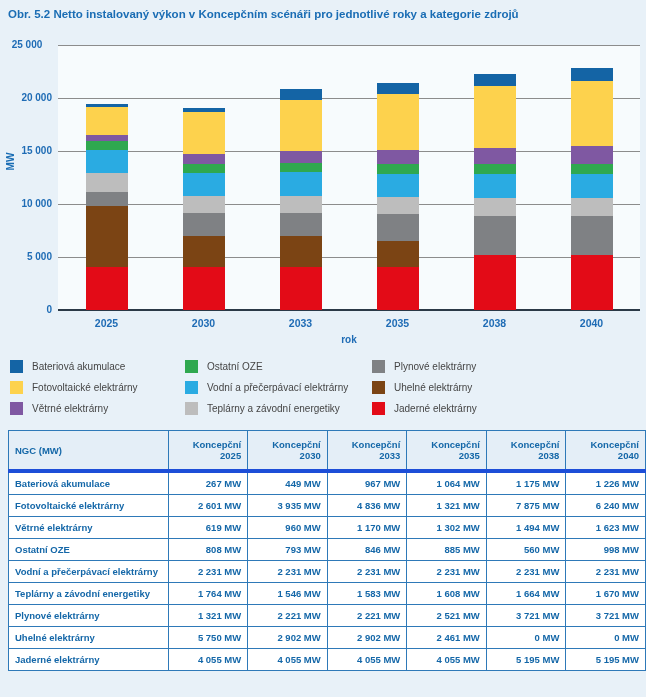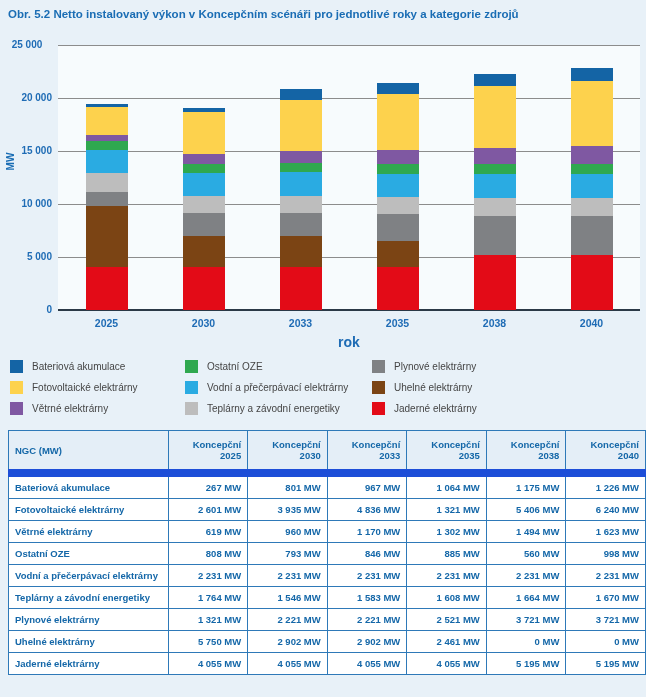--- a/index.html
+++ b/index.html
@@ -19,21 +19,21 @@
   .gridline{position:absolute;left:0;width:100%;height:1px;background:#8c8c8c;}
   .gridline.axis-line{height:2px;background:#2b3947;}
   .ytick{position:absolute;left:-56px;width:50px;text-align:right;
     font-size:10px;font-weight:bold;color:#1f6cb5;}
   .bar{position:absolute;bottom:0;display:flex;flex-direction:column-reverse;}
   .seg{width:100%;}
   .xtick{position:absolute;text-align:center;font-size:10.5px;font-weight:bold;color:#1f6cb5;}
   .y-axis-title{position:absolute;left:2px;top:120px;font-size:10px;font-weight:bold;
     transform:rotate(-90deg);transform-origin:center;}
   .x-axis-title{position:absolute;left:58px;top:298px;width:582px;text-align:center;
-    font-size:14px;font-weight:bold;color:#1f6cb5;}
+    font-size:10px;font-weight:bold;color:#1f6cb5;}
   
   .legend{
     position:absolute;left:10px;top:356px;width:628px;
     display:grid;grid-template-columns:175px 187px auto;
     grid-template-rows:repeat(3,21px);grid-auto-flow:column;
   }
   .legend-item{display:flex;align-items:center;}
   .legend-swatch{width:13px;height:13px;flex:0 0 13px;margin-right:9px;}
   .legend-label{font-size:10px;color:#454545;}
   
@@ -43,21 +43,21 @@
     background:#ffffff;
   }
   .data-table th,.data-table td{
     border:1px solid #2e79b8;
     font-size:9.5px;color:#1467a8;
     padding:0 6px;overflow:hidden;white-space:nowrap;
   }
   .data-table th{
     background:#e4eef7;height:38px;font-weight:bold;
     text-align:right;vertical-align:middle;
-    border-bottom:8px solid #1d4ed8;
+    border-bottom:4px solid #1d4ed8;
   }
   .data-table th.corner{text-align:left;}
   .data-table td{height:21px;text-align:right;font-weight:bold;background:#ffffff;}
   .data-table td.rowlabel{text-align:left;}
 </style>
 </head>
 <body>
 
 <div class="title">Obr. 5.2 Netto instalovaný výkon v Koncepčním scénáři pro jednotlivé roky a kategorie zdrojů</div>
 
@@ -218,33 +218,33 @@
         <th style="width: 78px;">
           <div>Koncepční</div>
           <div>2040</div>
         </th>
       </tr>
     </thead>
     <tbody>
       <tr>
         <td class="rowlabel">Bateriová akumulace</td>
         <td>267 MW</td>
-        <td>801 MW</td>
+        <td>449 MW</td>
         <td>967 MW</td>
         <td>1 064 MW</td>
         <td>1 175 MW</td>
         <td>1 226 MW</td>
       </tr>
       <tr>
         <td class="rowlabel">Fotovoltaické elektrárny</td>
         <td>2 601 MW</td>
         <td>3 935 MW</td>
         <td>4 836 MW</td>
         <td>1 321 MW</td>
-        <td>5 406 MW</td>
+        <td>7 875 MW</td>
         <td>6 240 MW</td>
       </tr>
       <tr>
         <td class="rowlabel">Větrné elektrárny</td>
         <td>619 MW</td>
         <td>960 MW</td>
         <td>1 170 MW</td>
         <td>1 302 MW</td>
         <td>1 494 MW</td>
         <td>1 623 MW</td>

